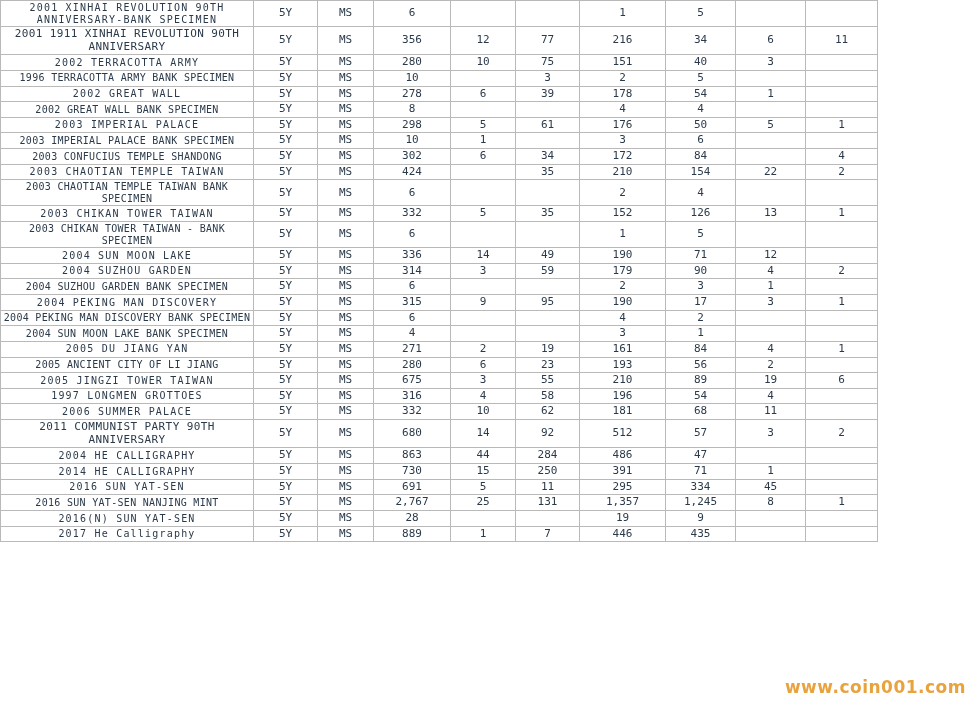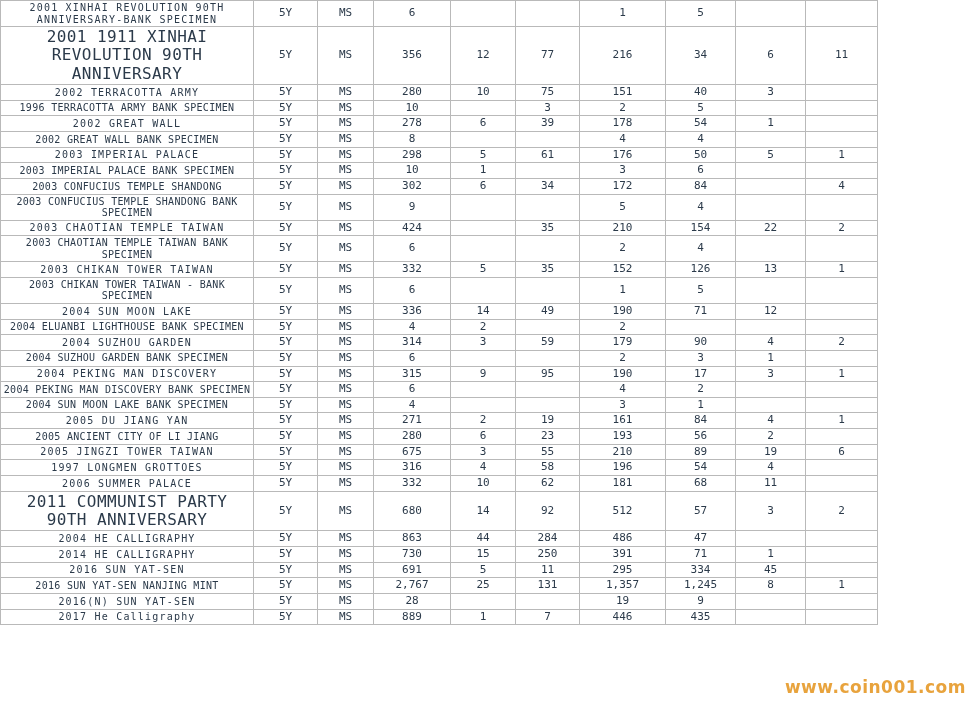--- a/index.html
+++ b/index.html
@@ -52,21 +52,21 @@
   tr.major td.name {
     font-size: 10px;
     letter-spacing: 1.2px;
   }
   
   tr.minor td.name {
     font-size: 10px;
     letter-spacing: 0.3px;
   }
   tr.mixed td.name {
-    font-size: 16px;
+    font-size: 11px;
     letter-spacing: 0.4px;
   }
   td.num, td.denom, td.grade {
     font-size: 12px;
   }
   .watermark {
     position: absolute;
     right: 8px;
     bottom: 12px;
     font-family: "DejaVu Sans", "Liberation Sans", sans-serif;
@@ -198,32 +198,20 @@
         <td class="denom">5Y</td>
         <td class="grade">MS</td>
         <td class="num">302</td>
         <td class="num">6</td>
         <td class="num">34</td>
         <td class="num">172</td>
         <td class="num">84</td>
         <td class="num"></td>
         <td class="num">4</td>
       </tr>
-      <tr class="minor">
-        <td class="name">2003 CONFUCIUS TEMPLE SHANDONG BANK SPECIMEN</td>
-        <td class="denom">5Y</td>
-        <td class="grade">MS</td>
-        <td class="num">9</td>
-        <td class="num"></td>
-        <td class="num"></td>
-        <td class="num">5</td>
-        <td class="num">4</td>
-        <td class="num"></td>
-        <td class="num"></td>
-      </tr>
       <tr class="major">
         <td class="name">2003 CHAOTIAN TEMPLE TAIWAN</td>
         <td class="denom">5Y</td>
         <td class="grade">MS</td>
         <td class="num">424</td>
         <td class="num"></td>
         <td class="num">35</td>
         <td class="num">210</td>
         <td class="num">154</td>
         <td class="num">22</td>
@@ -270,32 +258,20 @@
         <td class="denom">5Y</td>
         <td class="grade">MS</td>
         <td class="num">336</td>
         <td class="num">14</td>
         <td class="num">49</td>
         <td class="num">190</td>
         <td class="num">71</td>
         <td class="num">12</td>
         <td class="num"></td>
       </tr>
-      <tr class="minor">
-        <td class="name">2004 ELUANBI LIGHTHOUSE BANK SPECIMEN</td>
-        <td class="denom">5Y</td>
-        <td class="grade">MS</td>
-        <td class="num">4</td>
-        <td class="num">2</td>
-        <td class="num"></td>
-        <td class="num">2</td>
-        <td class="num"></td>
-        <td class="num"></td>
-        <td class="num"></td>
-      </tr>
       <tr class="major">
         <td class="name">2004 SUZHOU GARDEN</td>
         <td class="denom">5Y</td>
         <td class="grade">MS</td>
         <td class="num">314</td>
         <td class="num">3</td>
         <td class="num">59</td>
         <td class="num">179</td>
         <td class="num">90</td>
         <td class="num">4</td>

